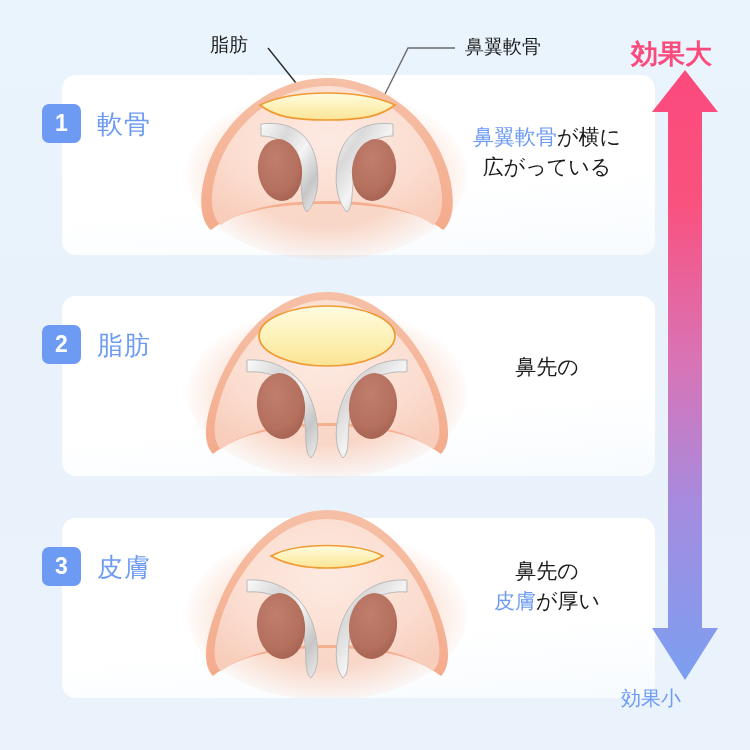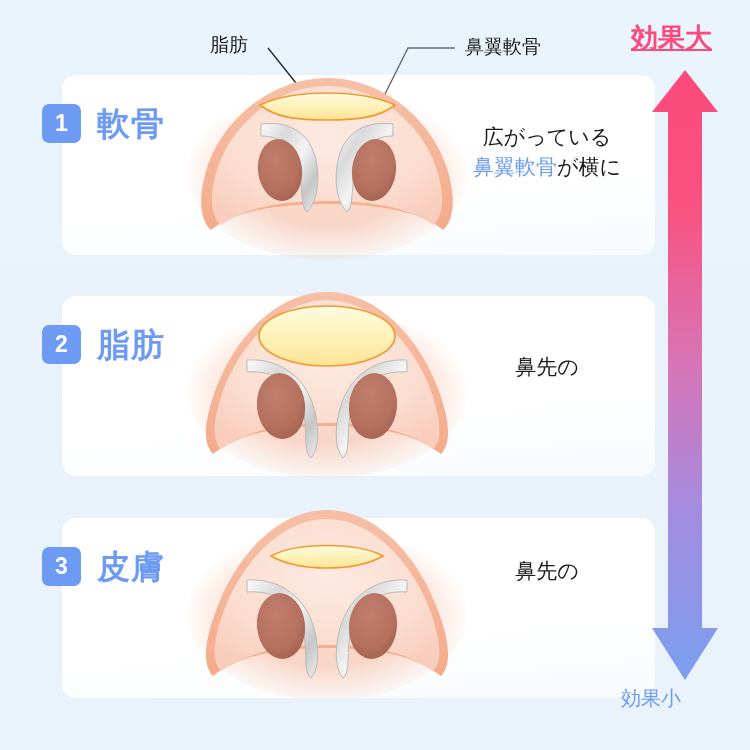--- a/index.html
+++ b/index.html
@@ -52,22 +52,22 @@
     background: #6d9bf4;
     color: #ffffff;
     font-size: 23px;
     font-weight: bold;
     display: flex;
     align-items: center;
     justify-content: center;
     line-height: 1;
   }
   .rowname {
-    font-size: 33px;
-    font-weight: bold;
+    font-size: 26px;
+    font-weight: normal;
     color: #6d9bf4;
     letter-spacing: 1px;
     line-height: 1;
   }
 
   
   .desc {
     position: absolute;
     text-align: center;
     font-size: 21px;
@@ -110,23 +110,22 @@
 
   .arrowLabel {
     position: absolute;
     font-size: 27px;
     font-weight: bold;
     line-height: 1;
     white-space: nowrap;
   }
   #label-top {
     left: 631px;
-    top: 25px;
+    top: 41px;
     color: #fb4a7c;
-    text-decoration: underline;
   }
   #label-bottom {
     left: 621px;
     top: 688px;
     font-size: 20px;
     font-weight: normal;
     color: #6d9bf4;
   }
 </style>
 </head>
@@ -192,30 +191,31 @@
   <div class="rowlabel r2">
     <div class="badge">2</div>
     <div class="rowname">脂肪</div>
   </div>
   <div class="rowlabel r3">
     <div class="badge">3</div>
     <div class="rowname">皮膚</div>
   </div>
 
   <div class="desc r1">
+    <div><span class="hl">鼻翼軟骨</span><span>が横に</span></div>
     <div>広がっている</div>
-    <div><span class="hl">鼻翼軟骨</span><span>が横に</span></div>
   </div>
 
   <div class="desc r2">
     <div>鼻先の</div>
   </div>
 
   <div class="desc r3">
     <div>鼻先の</div>
+    <div><span class="hl">皮膚</span><span>が厚い</span></div>
   </div>
 
   <div class="calloutText" id="callout-fat">脂肪</div>
   <div class="calloutText" id="callout-cart">鼻翼軟骨</div>
 
   <svg class="leader" style="left:0;top:0" width="750" height="200">
     <line x1="268" y1="48" x2="312" y2="103" stroke="#2b2b2b" stroke-width="1.4"></line>
     <polyline points="455,48 408,48 380,104" fill="none" stroke="#6a6a6a" stroke-width="1.4"></polyline>
   </svg>
 

